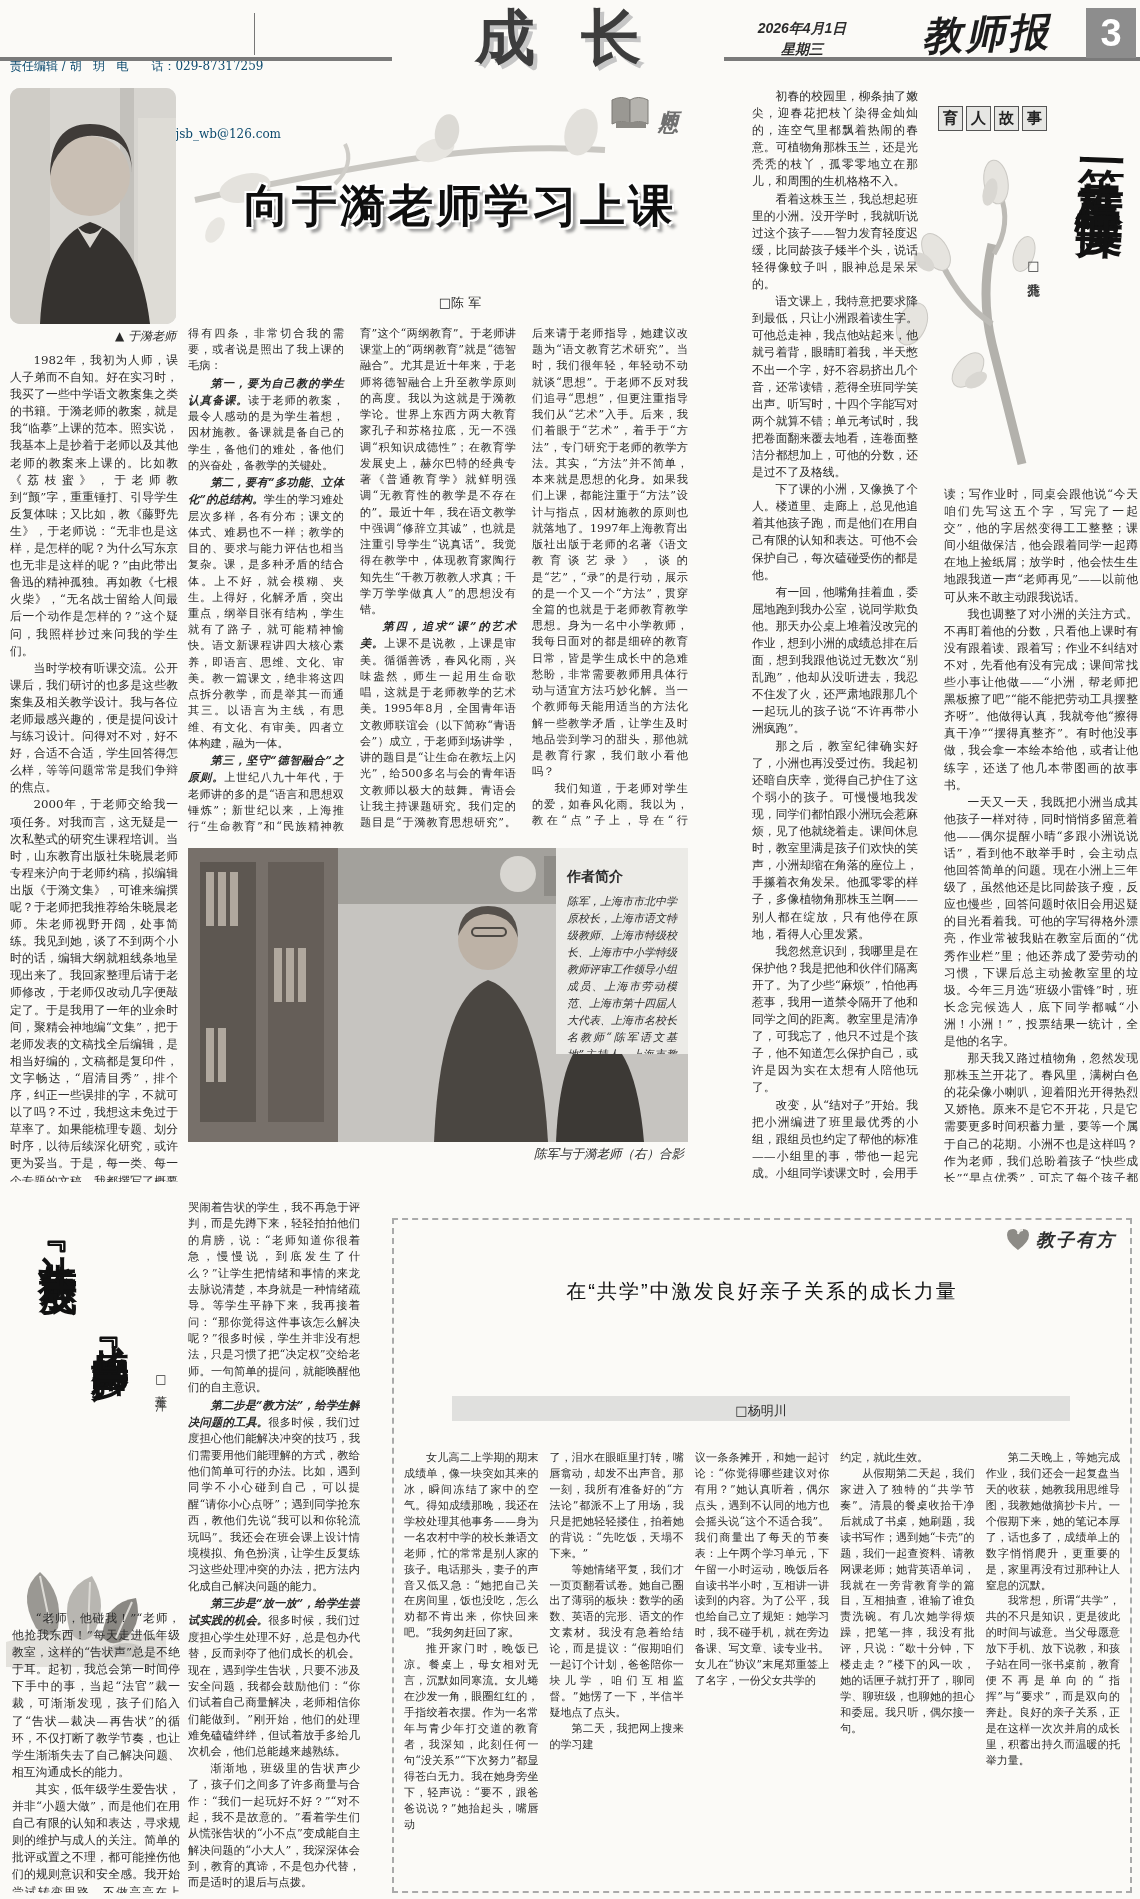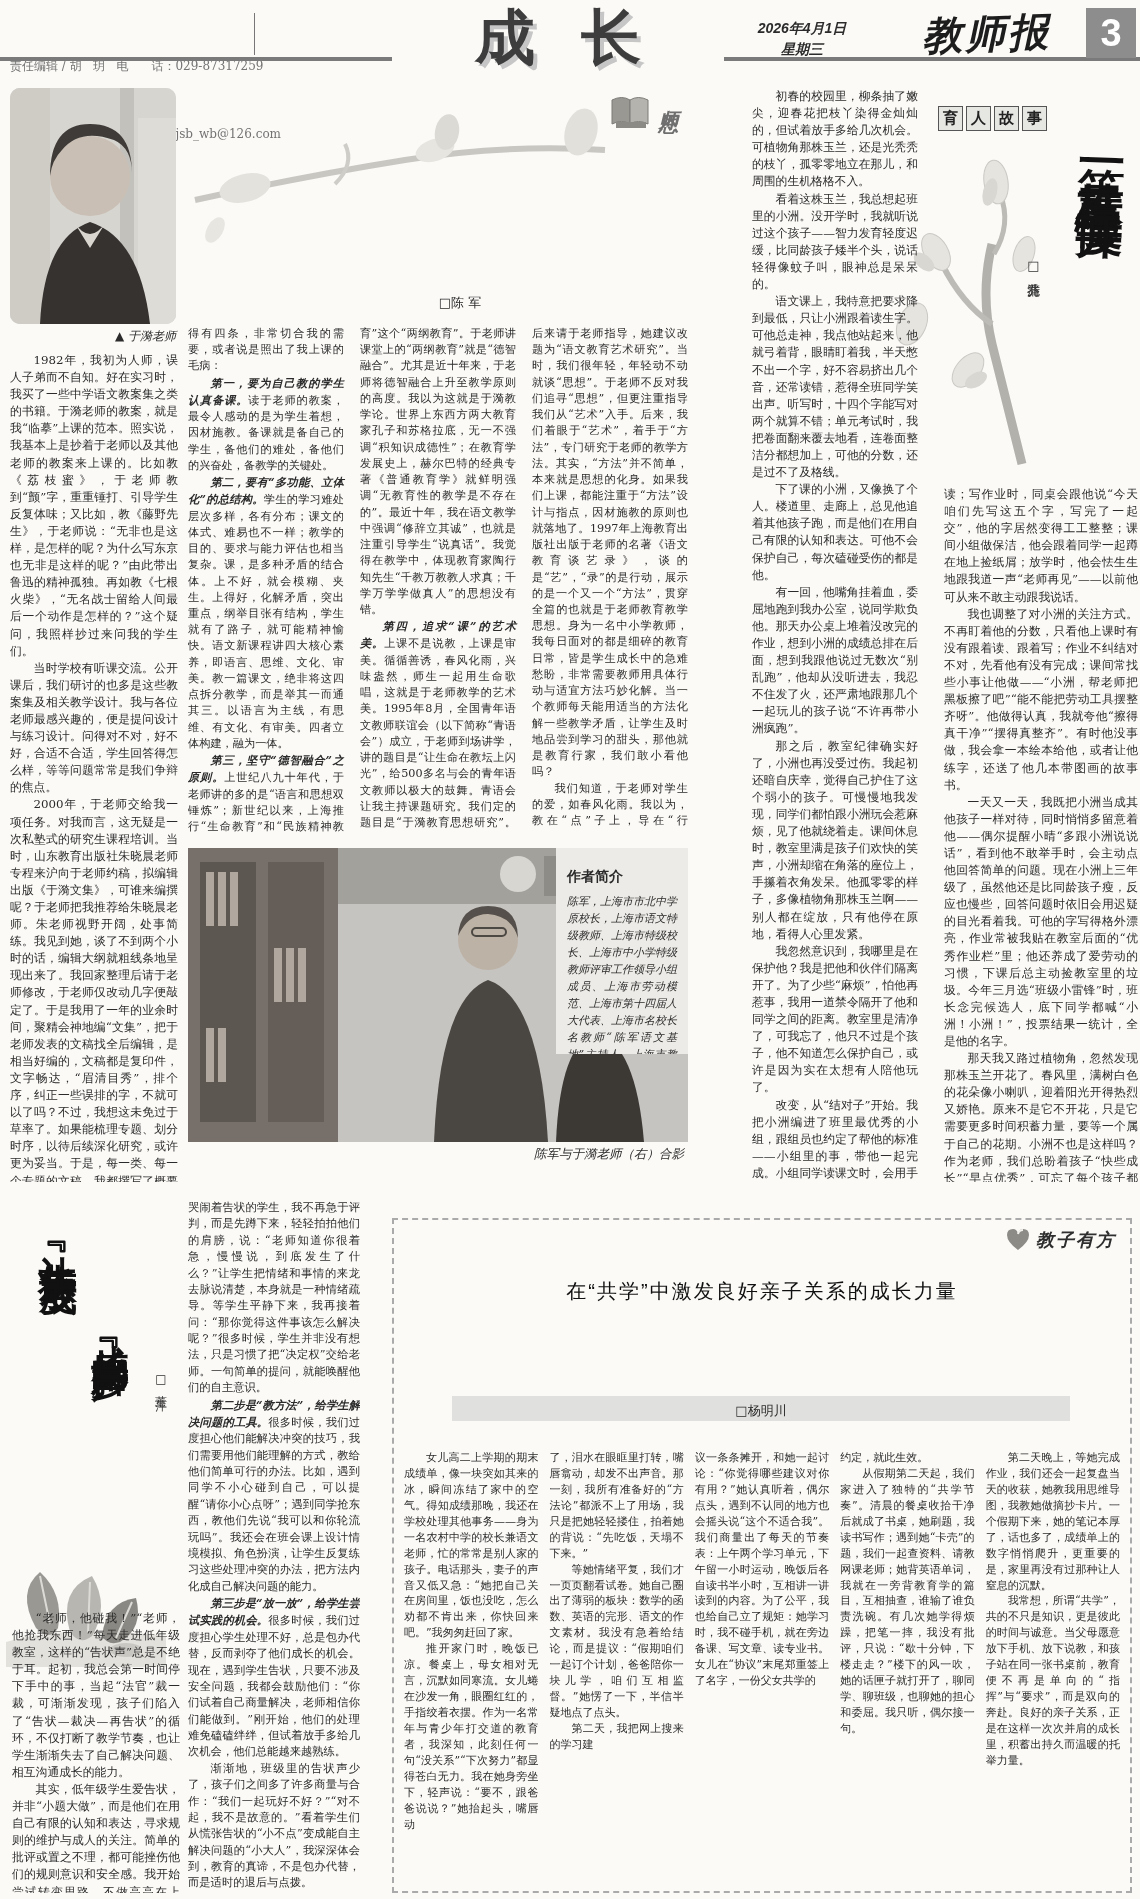--- a/index.html
+++ b/index.html
@@ -1,20 +1,20 @@
 <!DOCTYPE html>
 <html><head>
 <meta charset="utf-8">
 <style>
   html,body{margin:0;padding:0;background:#888;}
   .page{position:relative;width:1140px;height:1899px;margin:0 auto;background:#fbfaf7;
         font-family:"DejaVu Serif","Liberation Serif",serif;color:#2b2b2b;overflow:hidden;}
   .abs{position:absolute;}
   
-  .ed-info{left:10px;top:9px;width:330px;font-size:12px;line-height:1.9;color:#737373;white-space:pre;}
+  .ed-info{left:10px;top:9px;width:330px;font-size:12px;line-height:1.9;color:#0c4a6e;white-space:pre;}
   .ed-divider{left:254px;top:13px;width:1px;height:42px;background:#777;}
   .header-rule{left:0;top:57px;width:1140px;height:4px;background:#7a7a7a;}
   .sec-title{left:392px;top:-2px;width:286px;text-align:center;font-size:60px;font-weight:900;
              letter-spacing:46px;padding-left:46px;color:#3d3d3d;z-index:3;background:#fbfaf7;
              text-shadow:4px 4px 0 #c6c6c6;font-family:"Liberation Serif","DejaVu Serif",serif;}
   .date-block{left:732px;top:18px;width:140px;text-align:center;font-size:14px;font-weight:bold;line-height:1.5;
               font-family:"Liberation Sans","DejaVu Sans",sans-serif;font-style:italic;}
   .masthead{left:922px;top:6px;width:158px;font-size:40px;font-weight:bold;font-style:italic;
             letter-spacing:3px;color:#1d1d1d;transform:rotate(-2deg);}
   .page-num{left:1086px;top:8px;width:50px;height:50px;background:#8d8d8d;color:#fff;
@@ -124,20 +124,21 @@
     </svg>
   </div>
   <div class="abs shien-badge">
     <svg width="42" height="36" viewBox="0 0 42 36">
       <path d="M2 6 Q12 1 20 6 L20 30 Q12 25 2 30 Z" fill="#9a9893" stroke="#7d7b76"></path>
       <path d="M38 6 Q28 1 20 6 L20 30 Q28 25 38 30 Z" fill="#b5b3ae" stroke="#7d7b76"></path>
       <rect x="6" y="28" width="30" height="6" fill="#8c8a85"></rect>
     </svg>
     <span class="shien-label">师恩</span>
   </div>
+  <div class="abs main-title">向于漪老师学习上课</div>
   <div class="abs main-byline">□陈 军</div>
   <div class="abs main-body col-text">
       <p class="ni">得有四条，非常切合我的需要，或者说是照出了我上课的毛病：</p>
       <p><span class="lead">第一，要为自己教的学生认真备课。</span>读于老师的教案，最令人感动的是为学生着想，因材施教。备课就是备自己的学生，备他们的难处，备他们的兴奋处，备教学的关键处。</p>
       <p><span class="lead">第二，要有“多功能、立体化”的总结构。</span>学生的学习难处层次多样，各有分布；课文的体式、难易也不一样；教学的目的、要求与能力评估也相当复杂。课，是多种矛盾的结合体。上不好，就会模糊、夹生。上得好，化解矛盾，突出重点，纲举目张有结构，学生就有了路子，就可能精神愉快。语文新课程讲四大核心素养，即语言、思维、文化、审美。教一篇课文，绝非将这四点拆分教学，而是举其一而通其三。以语言为主线，有思维、有文化、有审美。四者立体构建，融为一体。</p>
       <p><span class="lead">第三，坚守“德智融合”之原则。</span>上世纪八九十年代，于老师讲的多的是“语言和思想双锤炼”；新世纪以来，上海推行“生命教育”和“民族精神教育”这个“两纲教育”。于老师讲课堂上的“两纲教育”就是“德智融合”。尤其是近十年来，于老师将德智融合上升至教学原则的高度。我以为这就是于漪教学论。世界上东西方两大教育家孔子和苏格拉底，无一不强调“积知识成德性”；在教育学发展史上，赫尔巴特的经典专著《普通教育学》就鲜明强调“无教育性的教学是不存在的”。最近十年，我在语文教学中强调“修辞立其诚”，也就是注重引导学生“说真话”。我觉得在教学中，体现教育家陶行知先生“千教万教教人求真；千学万学学做真人”的思想没有错。</p>
       <p><span class="lead">第四，追求“课”的艺术美。</span>上课不是说教，上课是审美。循循善诱，春风化雨，兴味盎然，师生一起用生命歌唱，这就是于老师教学的艺术美。1995年8月，全国青年语文教师联谊会（以下简称“青语会”）成立，于老师到场讲学，讲的题目是“让生命在教坛上闪光”，给500多名与会的青年语文教师以极大的鼓舞。青语会让我主持课题研究。我们定的题目是“于漪教育思想研究”。后来请于老师指导，她建议改题为“语文教育艺术研究”。当时，我们很年轻，年轻动不动就谈“思想”。于老师不反对我们追寻“思想”，但更注重指导我们从“艺术”入手。后来，我们着眼于“艺术”，着手于“方法”，专门研究于老师的教学方法。其实，“方法”并不简单，本来就是思想的化身。如果我们上课，都能注重于“方法”设计与指点，因材施教的原则也就落地了。1997年上海教育出版社出版于老师的名著《语文教育谈艺录》，谈的是“艺”，“录”的是行动，展示的是一个又一个“方法”，贯穿全篇的也就是于老师教育教学思想。身为一名中小学教师，我每日面对的都是细碎的教育日常，皆是学生成长中的急难愁盼，非常需要教师用具体行动与适宜方法巧妙化解。当一个教师每天能用适当的方法化解一些教学矛盾，让学生及时地品尝到学习的甜头，那他就是教育行家，我们敢小看他吗？</p>
       <p>我们知道，于老师对学生的爱，如春风化雨。我以为，教在“点”子上，导在“行动”中，“化解”学生的难处，就是“爱”的艺术最真切的内涵。我以为千百万中小学教师的师爱，最主要的聚焦点就在这里，于老师是杰出的代表。</p>
     </div>
 
@@ -198,21 +199,21 @@
       <g fill="#d9d7d2">
           <ellipse cx="118" cy="58" rx="7" ry="14" transform="rotate(14 118 58)"></ellipse>
           <ellipse cx="52" cy="128" rx="7" ry="12" transform="rotate(-50 52 128)"></ellipse>
           <ellipse cx="104" cy="246" rx="7" ry="12" transform="rotate(60 104 246)"></ellipse>
         </g>
     </svg>
   </div>
   <div class="abs yl-title">等一株玉兰慢慢开</div>
   <div class="abs yl-author">□乔兆清</div>
   <div class="abs yl-col1 col-text">
-      <p>初春的校园里，柳条抽了嫩尖，迎春花把枝丫染得金灿灿的，但试着放手多给几次机会。可植物角那株玉兰，还是光秃秃的枝丫，孤零零地立在那儿，和周围的生机格格不入。</p>
+      <p>初春的校园里，柳条抽了嫩尖，迎春花把枝丫染得金灿灿的，连空气里都飘着热闹的春意。可植物角那株玉兰，还是光秃秃的枝丫，孤零零地立在那儿，和周围的生机格格不入。</p>
       <p>看着这株玉兰，我总想起班里的小洲。没开学时，我就听说过这个孩子——智力发育轻度迟缓，比同龄孩子矮半个头，说话轻得像蚊子叫，眼神总是呆呆的。</p>
       <p>语文课上，我特意把要求降到最低，只让小洲跟着读生字。可他总走神，我点他站起来，他就弓着背，眼睛盯着我，半天憋不出一个字，好不容易挤出几个音，还常读错，惹得全班同学笑出声。听写时，十四个字能写对两个就算不错；单元考试时，我把卷面翻来覆去地看，连卷面整洁分都想加上，可他的分数，还是过不了及格线。</p>
       <p>下了课的小洲，又像换了个人。楼道里、走廊上，总见他追着其他孩子跑，而是他们在用自己有限的认知和表达。可他不会保护自己，每次磕碰受伤的都是他。</p>
       <p>有一回，他嘴角挂着血，委屈地跑到我办公室，说同学欺负他。那天办公桌上堆着没改完的作业，想到小洲的成绩总排在后面，想到我跟他说过无数次“别乱跑”，他却从没听进去，我忍不住发了火，还严肃地跟那几个一起玩儿的孩子说“不许再带小洲疯跑”。</p>
       <p>那之后，教室纪律确实好了，小洲也再没受过伤。我起初还暗自庆幸，觉得自己护住了这个弱小的孩子。可慢慢地我发现，同学们都怕跟小洲玩会惹麻烦，见了他就绕着走。课间休息时，教室里满是孩子们欢快的笑声，小洲却缩在角落的座位上，手攥着衣角发呆。他孤零零的样子，多像植物角那株玉兰啊——别人都在绽放，只有他停在原地，看得人心里发紧。</p>
       <p>我忽然意识到，我哪里是在保护他？我是把他和伙伴们隔离开了。为了少些“麻烦”，怕他再惹事，我用一道禁令隔开了他和同学之间的距离。教室里是清净了，可我忘了，他只不过是个孩子，他不知道怎么保护自己，或许是因为实在太想有人陪他玩了。</p>
       <p>改变，从“结对子”开始。我把小洲编进了班里最优秀的小组，跟组员也约定了帮他的标准——小组里的事，带他一起完成。小组同学读课文时，会用手指头点着课本，带着他一起</p>
     </div>
   <div class="abs yl-col2 col-text">
       <p class="ni">读；写作业时，同桌会跟他说“今天咱们先写这五个字，写完了一起交”，他的字居然变得工工整整；课间小组做保洁，他会跟着同学一起蹲在地上捡纸屑；放学时，他会怯生生地跟我道一声“老师再见”——以前他可从来不敢主动跟我说话。</p>

